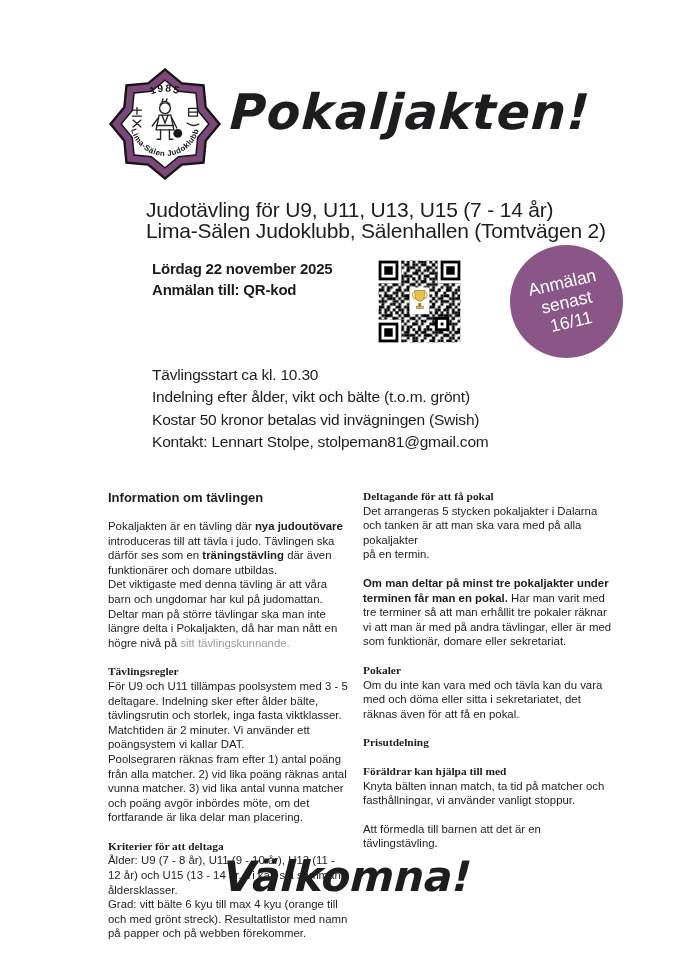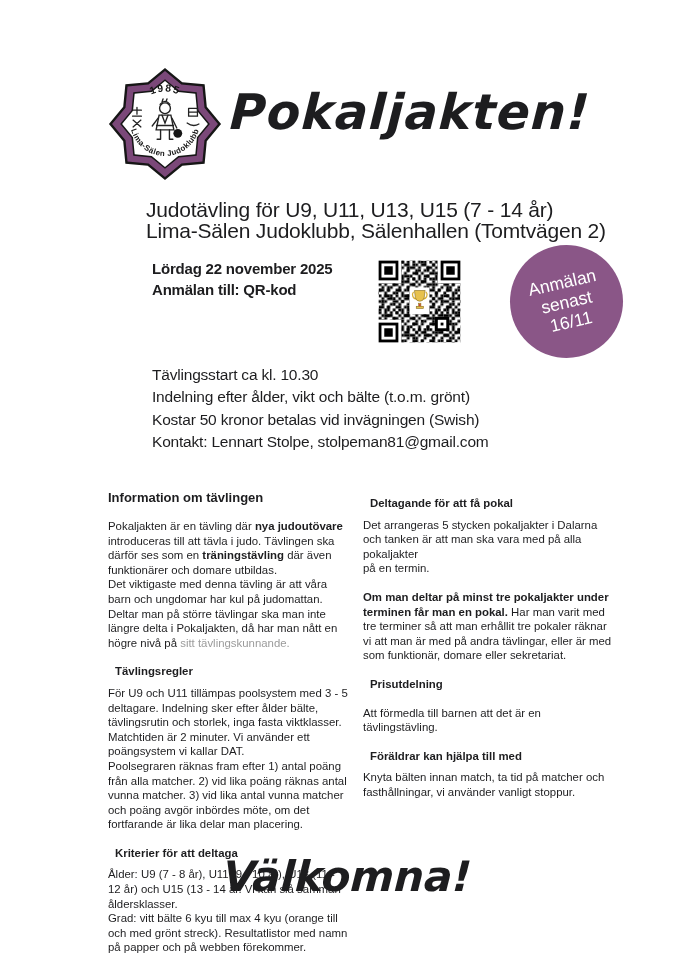--- a/index.html
+++ b/index.html
@@ -28,21 +28,21 @@
   }
   
   .details{position:absolute;left:152px;top:364px;font-size:15.5px;line-height:22.4px;letter-spacing:-0.2px;}
   
   .columns{position:absolute;left:108px;top:489px;width:506px;display:flex;gap:15px;}
   .col{font-size:11.4px;line-height:14.6px;}
   .col-left{width:240px;}
   .col-right{width:251px;}
   .col h3{margin:0 0 13px 0;font-size:13px;line-height:17px;}
   .block{margin:0 0 14px 0;}
-  .block h4{margin:7px;font-size:11.4px;line-height:14.6px;}
+  .block h4{margin:0;font-size:11.4px;line-height:14.6px;font-family:Liberation Serif, serif;}
   .block p{margin:0;white-space:pre-line;}
   .muted{color:#9b9b9b;}
   
   .closing{
     position:absolute;left:0;right:0;top:852px;margin:0;text-align:center;
     font-family:"DejaVu Sans",sans-serif;font-style:italic;font-weight:700;
     font-size:42px;transform:skewX(-3deg);
   }
 </style>
 </head>
@@ -207,32 +207,36 @@
       <div class="block">
         <h4>Deltagande för att få pokal</h4>
         <p>Det arrangeras 5 stycken pokaljakter i Dalarna och tanken är att man ska vara med på alla pokaljakter
 på en termin.</p>
       </div>
 
       <div class="block">
         <p><strong>Om man deltar på minst tre pokaljakter under terminen får man en pokal.</strong><span> Har man varit med tre terminer så att man erhållit tre pokaler räknar vi att man är med på andra tävlingar, eller är med som funktionär, domare eller sekretariat.</span></p>
       </div>
 
+      <div class="block">
+        <h4>Pokaler</h4>
+        <p>Om du inte kan vara med och tävla kan du vara med och döma eller sitta i sekretariatet, det räknas även för att få en pokal.</p>
+      </div>
 
       <div class="block">
         <h4>Prisutdelning</h4>
-      </div>
-
-      <div class="block">
-        <p>Att förmedla till barnen att det är en tävlingstävling.</p>
       </div>
 
       <div class="block">
         <h4>Föräldrar kan hjälpa till med</h4>
         <p>Knyta bälten innan match, ta tid på matcher och fasthållningar, vi använder vanligt stoppur.</p>
       </div>
+
+      <div class="block">
+        <p>Att förmedla till barnen att det är en tävlingstävling.</p>
+      </div>
     </div>
 
   </div>
 
   <h2 class="closing">Välkomna!</h2>
 
 </div>
 
 </body></html>

